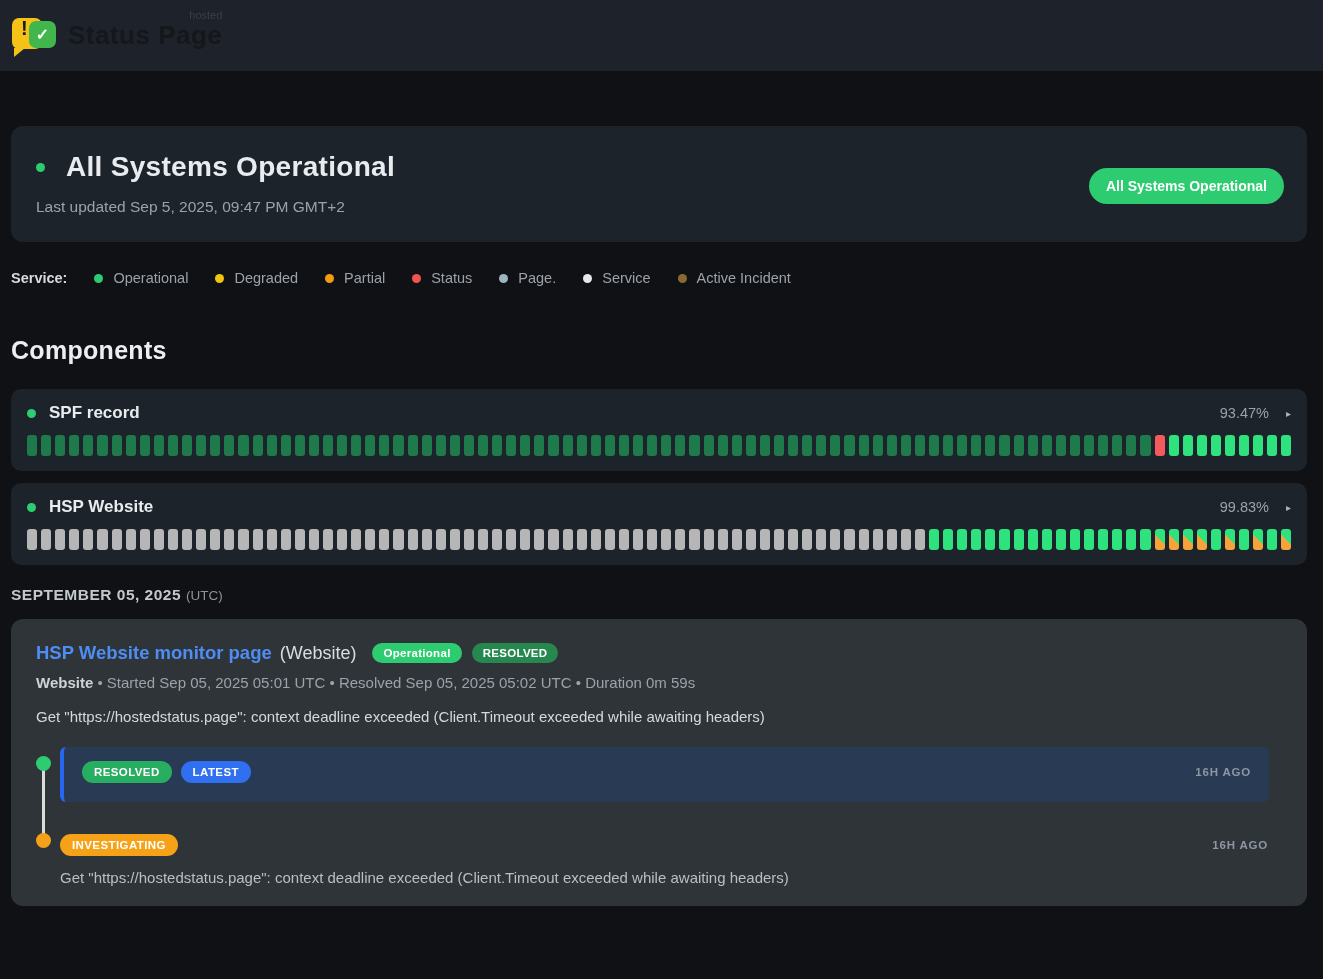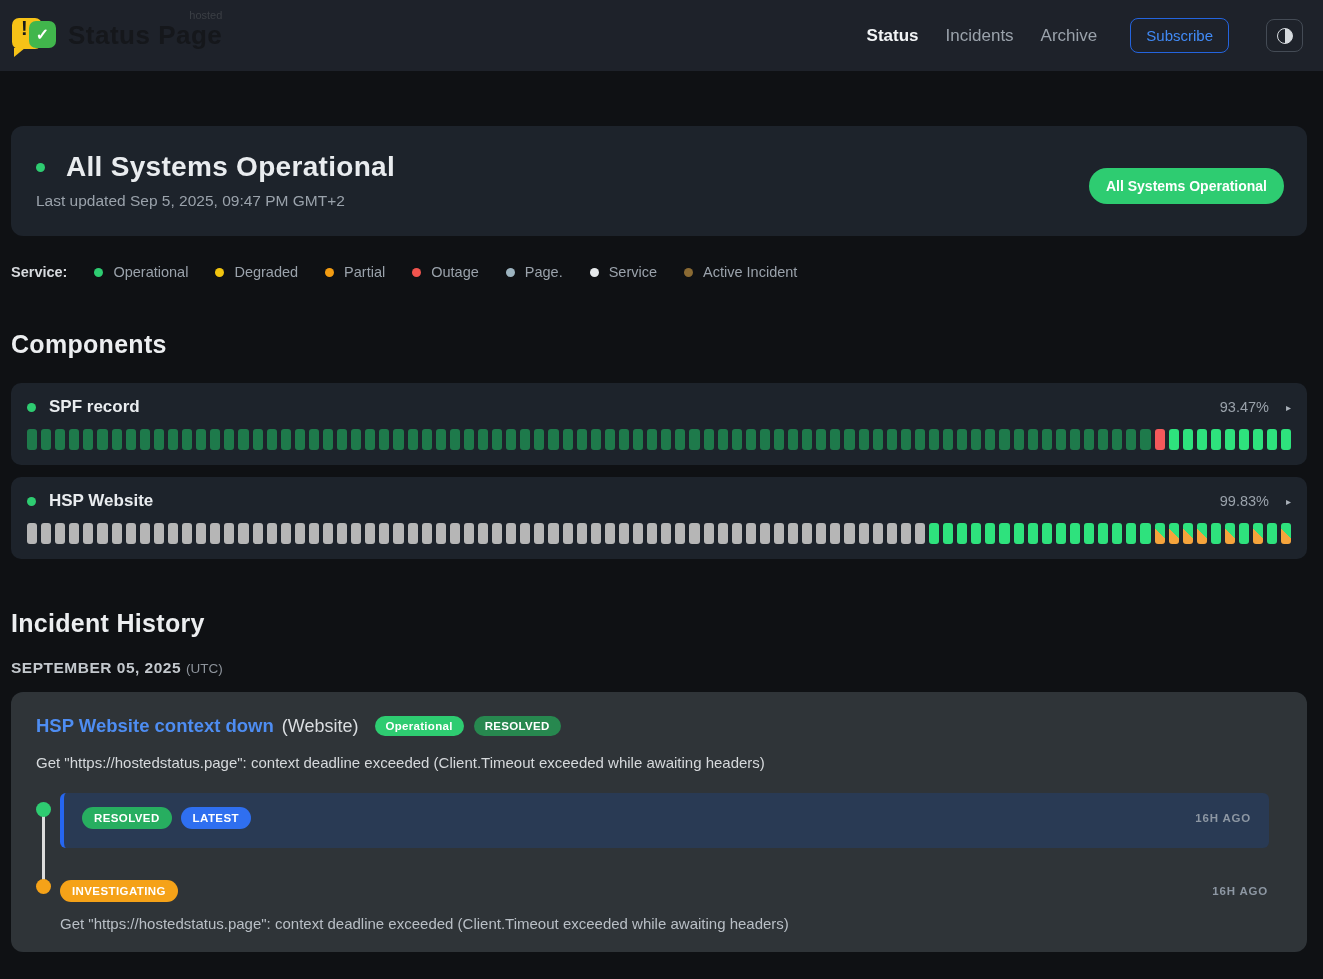--- a/index.html
+++ b/index.html
@@ -38,21 +38,21 @@
 
   
   .container { padding:0 16px 0 11px; }
 
   
   .hero-card { margin-top:55px; background:#1d232b; border-radius:12px;
                padding:25px 24px 26px 25px; position:relative; }
   .hero-title-row { display:flex; align-items:center; gap:21px; }
   .dot { width:9px; height:9px; border-radius:50%; flex:none; }
   .hero-title { font-size:28px; font-weight:700; color:#e9ecef; letter-spacing:.3px; }
-  .hero-updated { margin-top:9px; font-size:15.5px; color:#9aa2ab; }
+  .hero-updated { margin-top:15px; font-size:15.5px; color:#9aa2ab; }
   .hero-badge { position:absolute; right:23px; top:42px; color:#fff; font-weight:700;
                 font-size:14px; padding:10px 17px; border-radius:999px; }
 
   
   .legend-row { margin-top:28px; display:flex; align-items:center; gap:27px;
                 font-size:14.5px; color:#9aa2ab; }
   .legend-label { font-weight:700; color:#d7dade; }
   .legend-item { display:flex; align-items:center; gap:10px; }
 
   
@@ -111,31 +111,20 @@
     <div class="brand-icon">
       <div class="bubble-left"></div>
       <div class="bubble-excl">!</div>
       <div class="bubble-right">✓</div>
     </div>
     <div class="brand-text">
       <span class="brand-name">Status Page</span>
       <span class="brand-hosted">hosted</span>
     </div>
   </div>
-  <div class="nav">
-    <span id="nav-links" style="display:flex;gap:27px;align-items:center;">
-        <a class="nav-link active">Status</a>
-        <a class="nav-link">Incidents</a>
-        <a class="nav-link">Archive</a>
-      </span>
-    <button class="subscribe-btn">Subscribe</button>
-    <button class="theme-btn">
-      <span class="theme-icon"></span>
-    </button>
-  </div>
 </div>
 
 <div class="container">
 
   <div class="hero-card">
     <div class="hero-title-row">
       <span class="dot" style="background:#2ecc71"></span>
       <span class="hero-title">All Systems Operational</span>
     </div>
     <div class="hero-updated">Last updated Sep 5, 2025, 09:47 PM GMT+2</div>
@@ -152,21 +141,21 @@
         <span class="legend-item">
           <span class="dot" style="background: rgb(241, 196, 15);"></span>
           <span>Degraded</span>
         </span>
         <span class="legend-item">
           <span class="dot" style="background: rgb(243, 156, 18);"></span>
           <span>Partial</span>
         </span>
         <span class="legend-item">
           <span class="dot" style="background: rgb(241, 84, 78);"></span>
-          <span>Outage</span>
+          <span>Status</span>
         </span>
         <span class="legend-item">
           <span class="dot" style="background: rgb(157, 180, 192);"></span>
           <span>Page.</span>
         </span>
         <span class="legend-item">
           <span class="dot" style="background: rgb(230, 233, 235);"></span>
           <span>Service</span>
         </span>
         <span class="legend-item">
@@ -377,34 +366,36 @@
           <div class="bar" style="background: rgb(46, 226, 125);"></div>
           <div class="bar" style="background: linear-gradient(45deg, rgb(245, 164, 60) 50%, rgb(46, 226, 125) 50%);"></div>
           <div class="bar" style="background: rgb(46, 226, 125);"></div>
           <div class="bar" style="background: linear-gradient(45deg, rgb(245, 164, 60) 50%, rgb(46, 226, 125) 50%);"></div>
           <div class="bar" style="background: rgb(46, 226, 125);"></div>
           <div class="bar" style="background: linear-gradient(45deg, rgb(245, 164, 60) 50%, rgb(46, 226, 125) 50%);"></div>
         </div>
       </div>
     </div>
 
-  <div class="section-title" style="margin-top:50px;">Incident History</div>
   <div class="date-heading">
     <span>SEPTEMBER 05, 2025</span>
     <span class="date-suffix">(UTC)</span>
   </div>
 
   <div class="incident-card">
     <div class="incident-title-row">
-      <a class="incident-link">HSP Website context down</a>
+      <a class="incident-link">HSP Website monitor page</a>
       <span class="incident-suffix">(Website)</span>
       <span id="incident-badges" style="display:flex;gap:10px;align-items:center;">
           <span class="badge badge-sm" style="background: rgb(46, 204, 113);">Operational</span>
           <span class="badge badge-sm" style="background: rgb(39, 136, 79);">RESOLVED</span>
         </span>
+    </div>
+    <div class="incident-meta">
+      <span class="meta-strong">Website</span><span> • Started Sep 05, 2025 05:01 UTC • Resolved Sep 05, 2025 05:02 UTC • Duration 0m 59s</span>
     </div>
     <div class="incident-desc">Get "https://hostedstatus.page": context deadline exceeded (Client.Timeout exceeded while awaiting headers)</div>
 
     <div class="timeline">
       <div class="timeline-line"></div>
       <div id="updates-list">
           <div class="update">
             <span class="update-dot" style="background: rgb(46, 204, 113); top: 9px;"></span>
             <div class="update-box">
               <div class="update-head">

